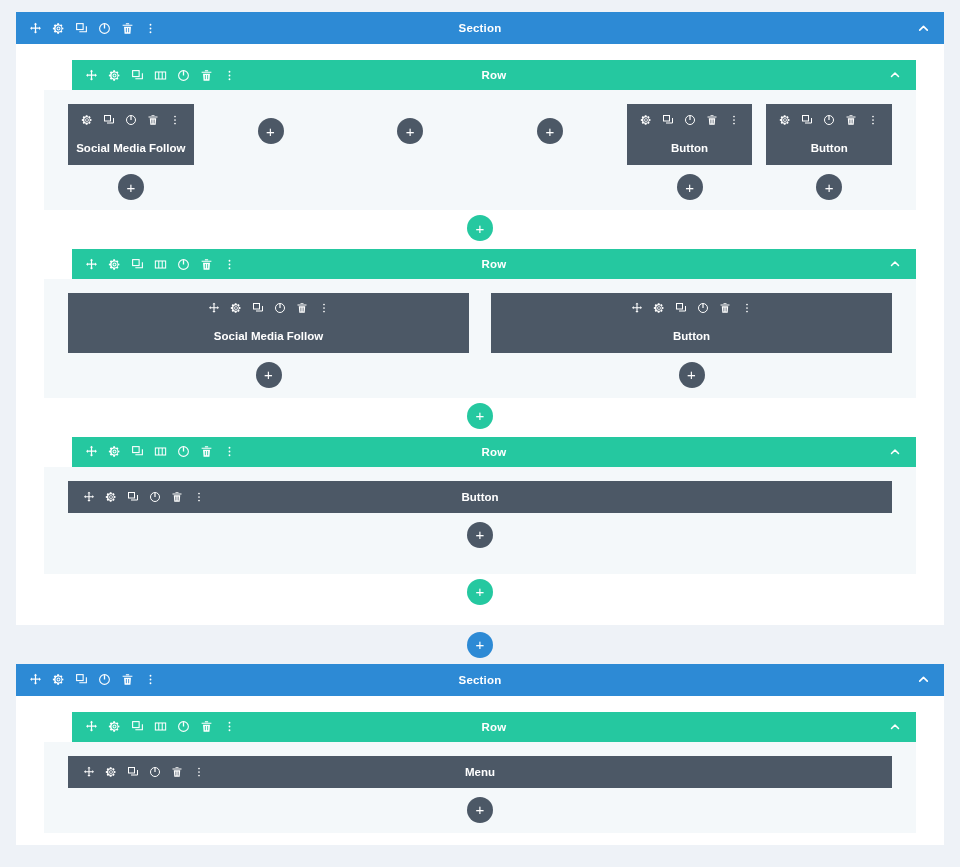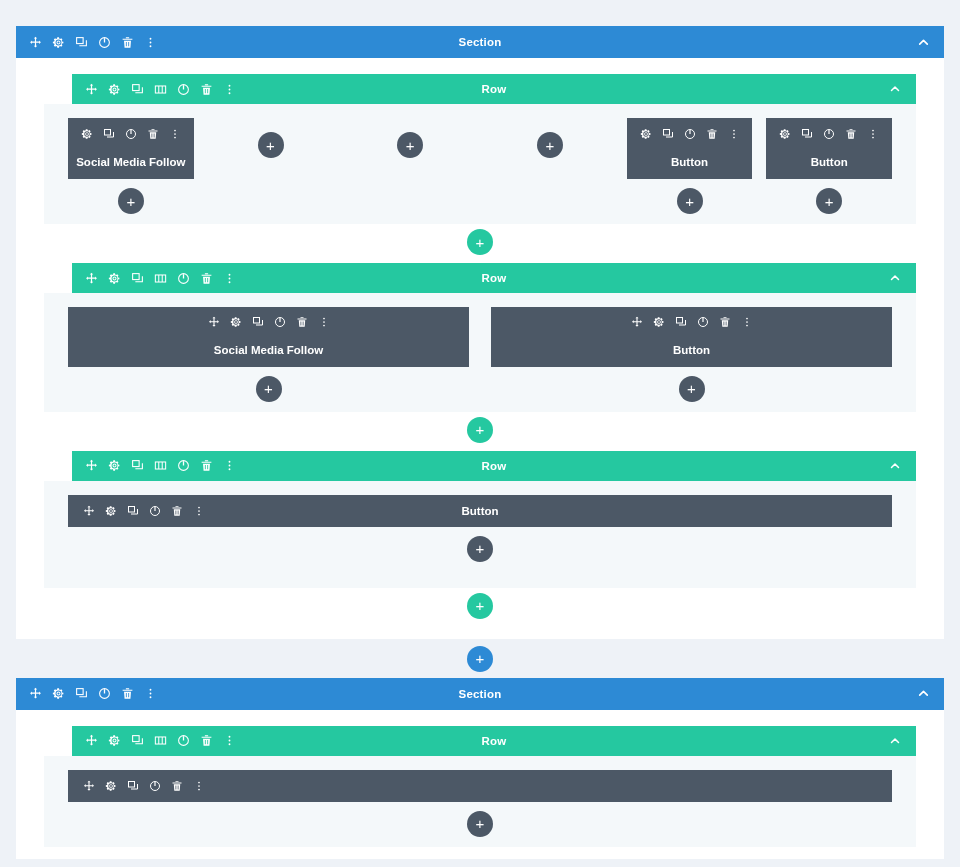--- a/index.html
+++ b/index.html
@@ -9,21 +9,21 @@
     height: 867px;
     background: #eef2f7;
     font-family: "Liberation Sans", sans-serif;
     overflow: hidden;
   }
 
   .canvas {
     width: 960px;
     height: 867px;
     position: relative;
-    padding: 26px 16px 0 16px;
+    padding: 12px 16px 0 16px;
   }
 
   
   .section {
     background: #ffffff;
     margin-bottom: 0;
   }
   .section-header {
     background: #2d8ad5;
     height: 32px;
@@ -835,20 +835,21 @@
                       </svg>
                     </span>
                   <span class="icon">
                       <svg width="12" height="12" viewBox="0 0 24 24" fill="currentColor">
                         <circle cx="12" cy="5" r="1.7"></circle>
                         <circle cx="12" cy="12" r="1.7"></circle>
                         <circle cx="12" cy="19" r="1.7"></circle>
                       </svg>
                     </span>
                 </div>
+                <div class="module-label">Menu</div>
               </div>
               <div class="addbtn add-module add-under">+</div>
             </div>
           </div>
         </div>
       </div>
     </div>
   </div>
 
 </div>

